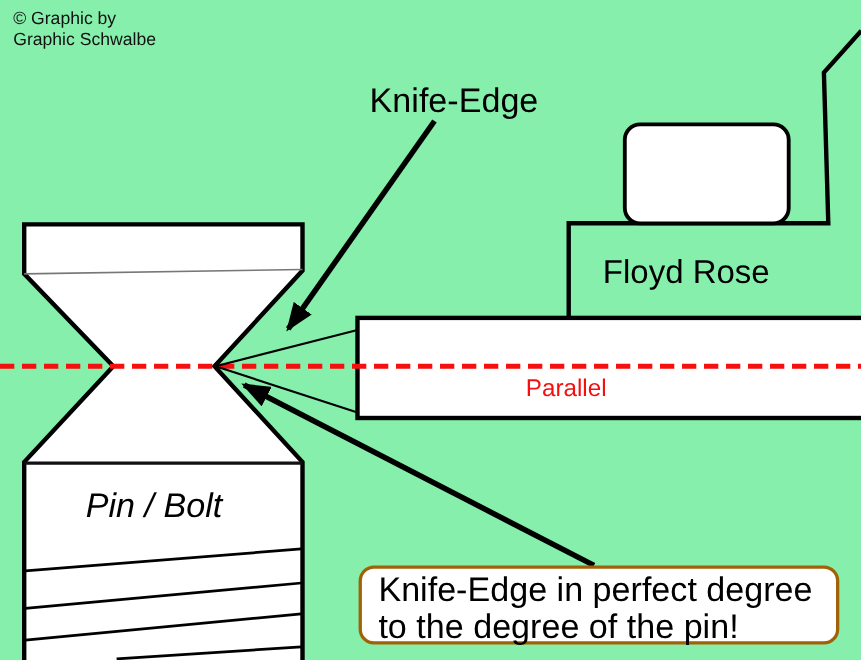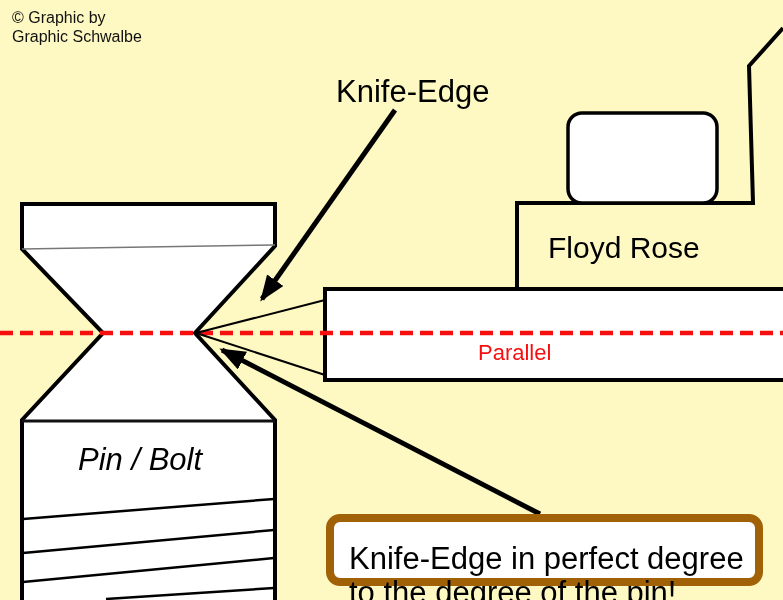--- a/index.html
+++ b/index.html
@@ -5,21 +5,21 @@
   html, body {
     margin: 0;
     padding: 0;
     background: #ffffff;
     font-family: "Liberation Sans", "DejaVu Sans", sans-serif;
   }
   #stage {
     position: relative;
     width: 783px;
     height: 600px;
-    background: #fef9c3;
+    background: #86efac;
     overflow: hidden;
   }
   #diagram-svg {
     position: absolute;
     left: 0;
     top: 0;
   }
   .label {
     position: absolute;
     color: #000000;
@@ -55,24 +55,24 @@
     font-size: 31px;
     font-style: italic;
   }
   .callout {
     position: absolute;
     left: 326px;
     top: 514px;
     width: 437px;
     height: 72px;
     box-sizing: border-box;
-    border: 8px solid #a16207;
+    border: 3px solid #a16207;
     border-radius: 14px;
     background: #ffffff;
-    padding: 20px 8px 0 15px;
+    padding: 2px 8px 0 15px;
     font-size: 31px;
     line-height: 34px;
     color: #000000;
     white-space: nowrap;
   }
 </style>
 </head>
 <body>
 
 <div id="stage">

